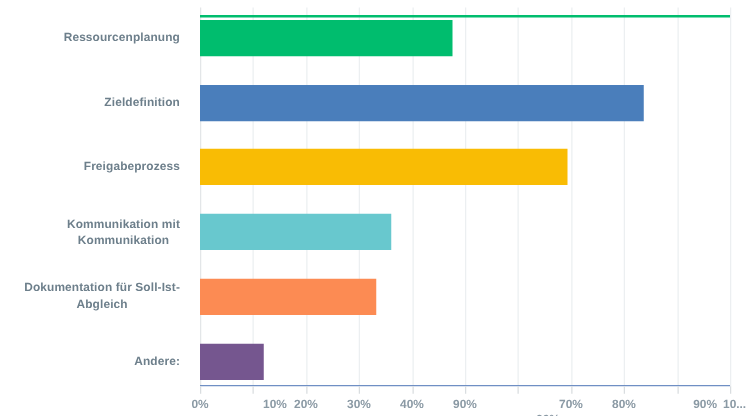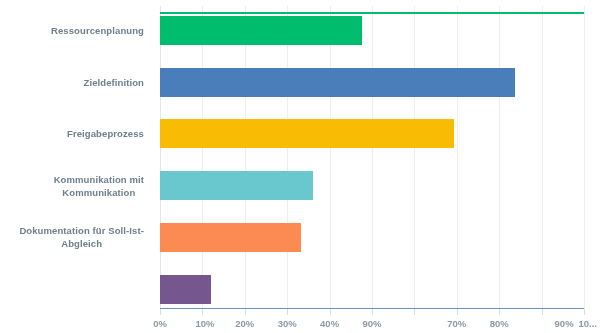--- a/index.html
+++ b/index.html
@@ -183,27 +183,32 @@
           <span>Kommunikation mit</span>
           <span>Kommunikation</span>
         </div>
       </div>
       <div class="cat-label" style="top: 209.8px; height: 43px; color: rgb(109, 127, 139);">
         <div>
           <span>Dokumentation für Soll-Ist-</span>
           <span>Abgleich</span>
         </div>
       </div>
+      <div class="cat-label" style="top: 261.5px; height: 43px; color: rgb(109, 127, 139);">
+        <div>
+          <span>Andere:</span>
+        </div>
+      </div>
     </div>
 
   <div id="xaxis">
       <div class="tick-mark" style="left: 160px; top: 309px; background: rgb(217, 221, 224);"></div>
       <div class="tick-label" style="left: 160px; top: 318px; color: rgb(138, 153, 164);">0%</div>
       <div class="tick-mark" style="left: 202.4px; top: 309px; background: rgb(217, 221, 224);"></div>
-      <div class="tick-label" style="left: 205px; top: 318px; color: rgb(138, 153, 164);">10%</div>
+      <div class="tick-label" style="left: 220px; top: 318px; color: rgb(138, 153, 164);">10%</div>
       <div class="tick-mark" style="left: 244.8px; top: 309px; background: rgb(217, 221, 224);"></div>
       <div class="tick-label" style="left: 244.8px; top: 318px; color: rgb(138, 153, 164);">20%</div>
       <div class="tick-mark" style="left: 287.2px; top: 309px; background: rgb(217, 221, 224);"></div>
       <div class="tick-label" style="left: 287.2px; top: 318px; color: rgb(138, 153, 164);">30%</div>
       <div class="tick-mark" style="left: 329.6px; top: 309px; background: rgb(217, 221, 224);"></div>
       <div class="tick-label" style="left: 329.6px; top: 318px; color: rgb(138, 153, 164);">40%</div>
       <div class="tick-mark" style="left: 372px; top: 309px; background: rgb(217, 221, 224);"></div>
       <div class="tick-label" style="left: 372px; top: 318px; color: rgb(138, 153, 164);">90%</div>
       <div class="tick-mark" style="left: 414.4px; top: 309px; background: rgb(217, 221, 224);"></div>
       <div class="tick-label" style="left: 414.4px; top: 330px; color: rgb(138, 153, 164); margin-left: 24px;">60%</div>

